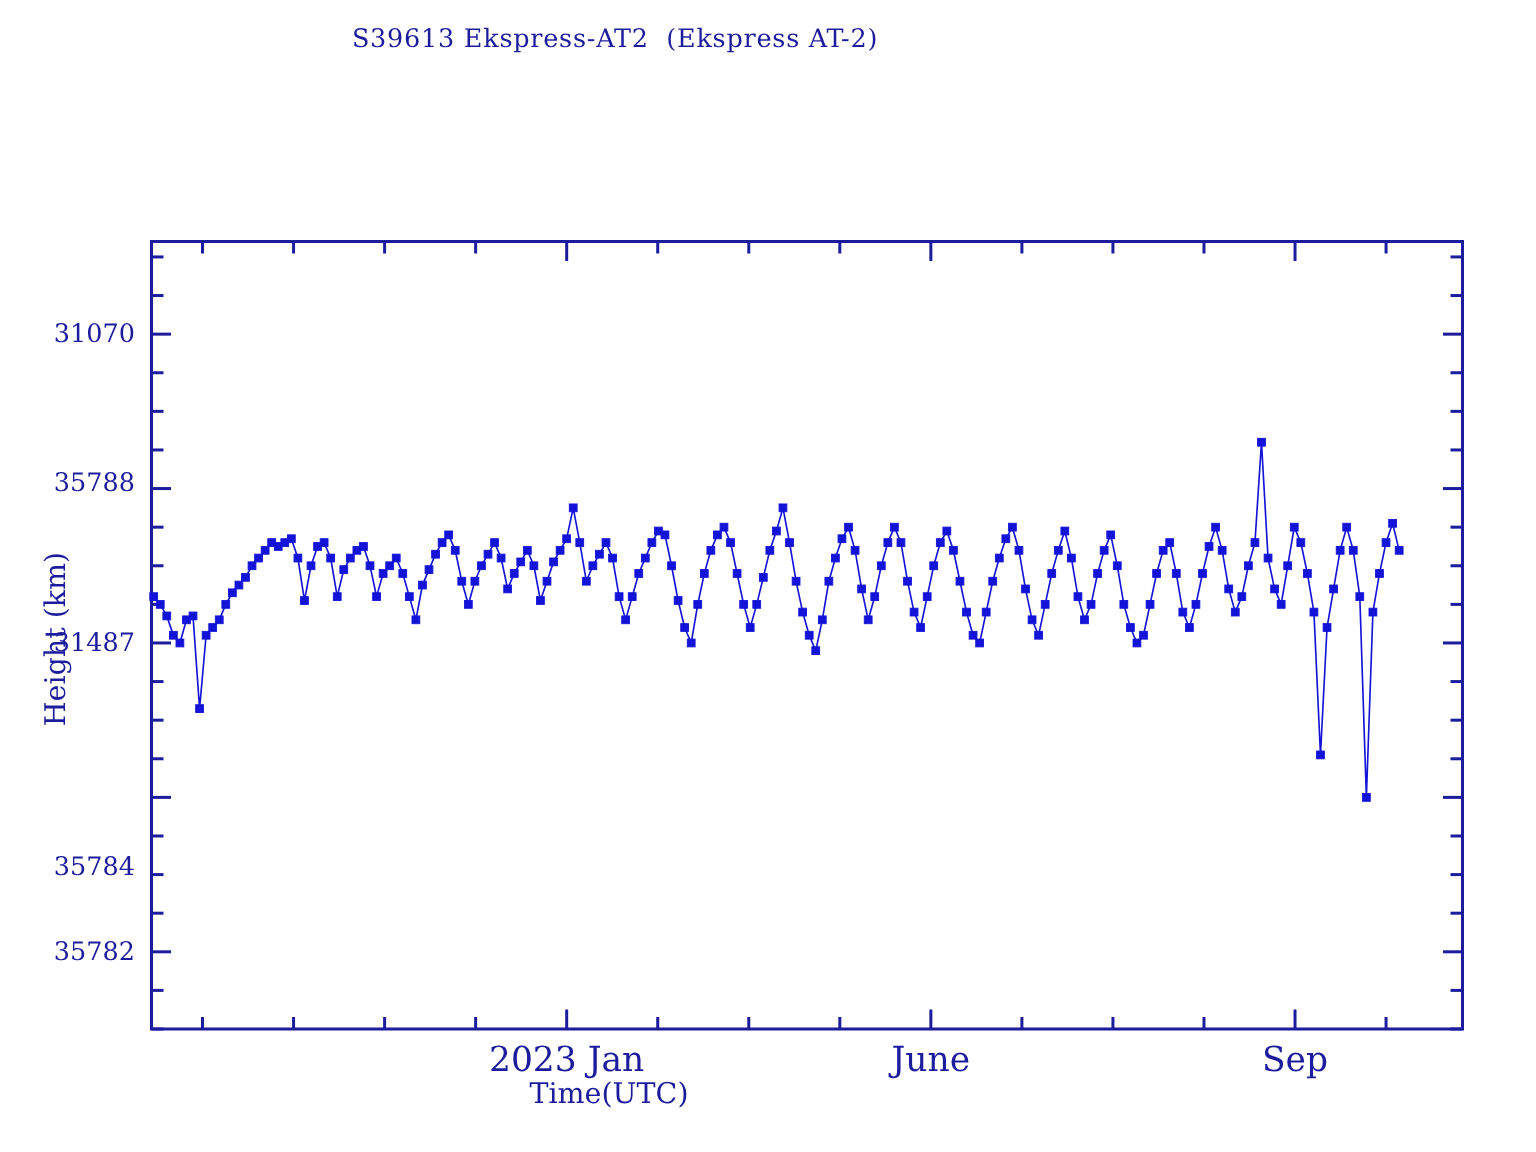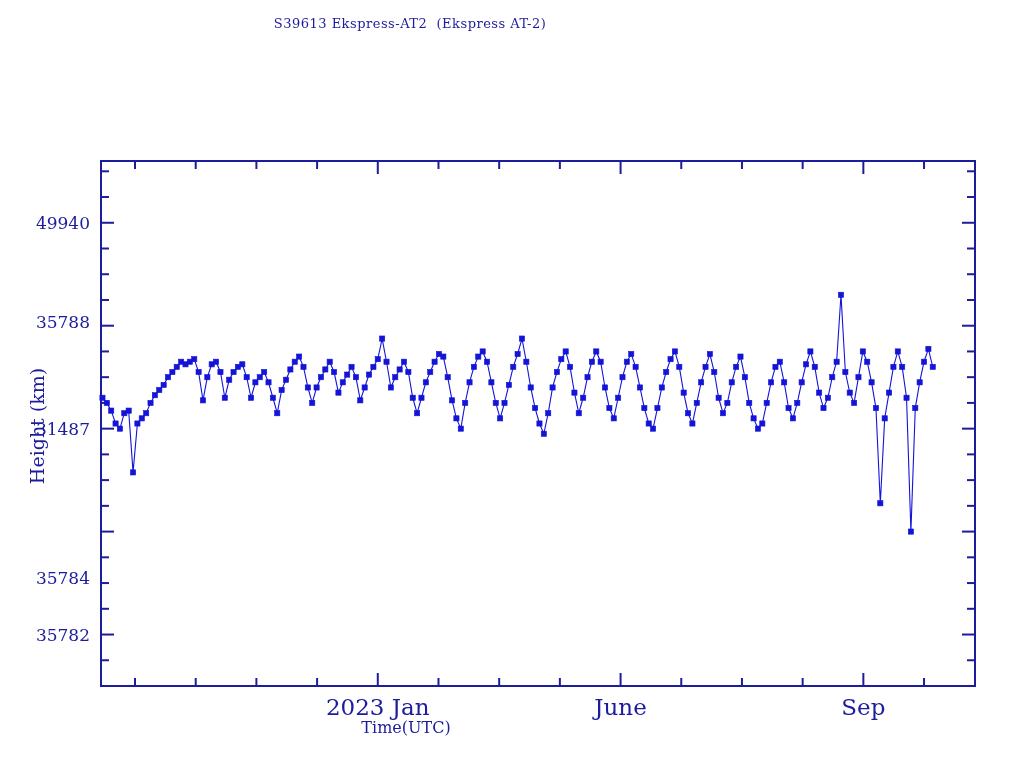--- a/index.html
+++ b/index.html
@@ -7,33 +7,33 @@
     width:1024px;height:768px;background:#ffffff;
     font-family:"DejaVu Serif", serif;
     overflow:hidden;position:relative;
   }
   #root{position:absolute;left:0;top:0;width:1024px;height:768px;}
 
   .title{
     position:absolute;left:0;top:16px;width:820px;
     text-align:center;color:#1c1c9c;
     font-family:"DejaVu Serif", serif;
-    font-size:13px;letter-spacing:0.5px;white-space:pre;
+    font-size:17px;letter-spacing:0.5px;white-space:pre;
   }
 
   .ylabel{
     position:absolute;color:#1c1c9c;
     font-family:"DejaVu Serif", serif;font-size:19px;
     transform-origin:50% 50%;transform:rotate(-90deg);
     left:-68px;top:415px;width:210px;text-align:center;white-space:nowrap;
   }
 
   .xlabel{
     position:absolute;left:0;top:718px;width:812px;text-align:center;
-    color:#1c1c9c;font-family:"DejaVu Serif", serif;font-size:16px;
+    color:#1c1c9c;font-family:"DejaVu Serif", serif;font-size:19px;
   }
 
   .plotsvg{position:absolute;left:0;top:0;width:1024px;height:768px;}
 
   .ytick-label{
     position:absolute;color:#1c1c9c;font-family:"DejaVu Serif", serif;
     font-size:17px;text-align:right;width:80px;white-space:nowrap;
   }
   .xtick-label{
     position:absolute;color:#1c1c9c;font-family:"DejaVu Serif", serif;
@@ -319,21 +319,21 @@
         <rect x="908.31" y="528.99" width="5.2" height="5.2" fill="#1414d8" stroke="#1414d8" stroke-width="0.6"></rect>
         <rect x="912.68" y="405.46" width="5.2" height="5.2" fill="#1414d8" stroke="#1414d8" stroke-width="0.6"></rect>
         <rect x="917.05" y="379.72" width="5.2" height="5.2" fill="#1414d8" stroke="#1414d8" stroke-width="0.6"></rect>
         <rect x="921.42" y="359.14" width="5.2" height="5.2" fill="#1414d8" stroke="#1414d8" stroke-width="0.6"></rect>
         <rect x="925.79" y="346.27" width="5.2" height="5.2" fill="#1414d8" stroke="#1414d8" stroke-width="0.6"></rect>
         <rect x="930.16" y="364.28" width="5.2" height="5.2" fill="#1414d8" stroke="#1414d8" stroke-width="0.6"></rect>
       </g>
   </svg>
 
   <div id="ytick-labels">
-      <div class="ytick-label" style="left: 10px; top: 212.765px;">49940</div>
+      <div class="ytick-label" style="left: 10px; top: 212.765px;">31070</div>
       <div class="ytick-label" style="left: 10px; top: 312px;">35788</div>
       <div class="ytick-label" style="left: 10px; top: 418.647px;">31487</div>
       <div class="ytick-label" style="left: 10px; top: 520px; margin-top: 48px;">35784</div>
       <div class="ytick-label" style="left: 10px; top: 624.529px;">35782</div>
     </div>
   <div id="xtick-labels">
       <div class="xtick-label" style="width: 160px; left: 297.767px; top: 694px;">2023 Jan</div>
       <div class="xtick-label" style="width: 160px; left: 540.52px; top: 694px;">June</div>
       <div class="xtick-label" style="width: 160px; left: 783.346px; top: 694px;">Sep</div>
     </div>

